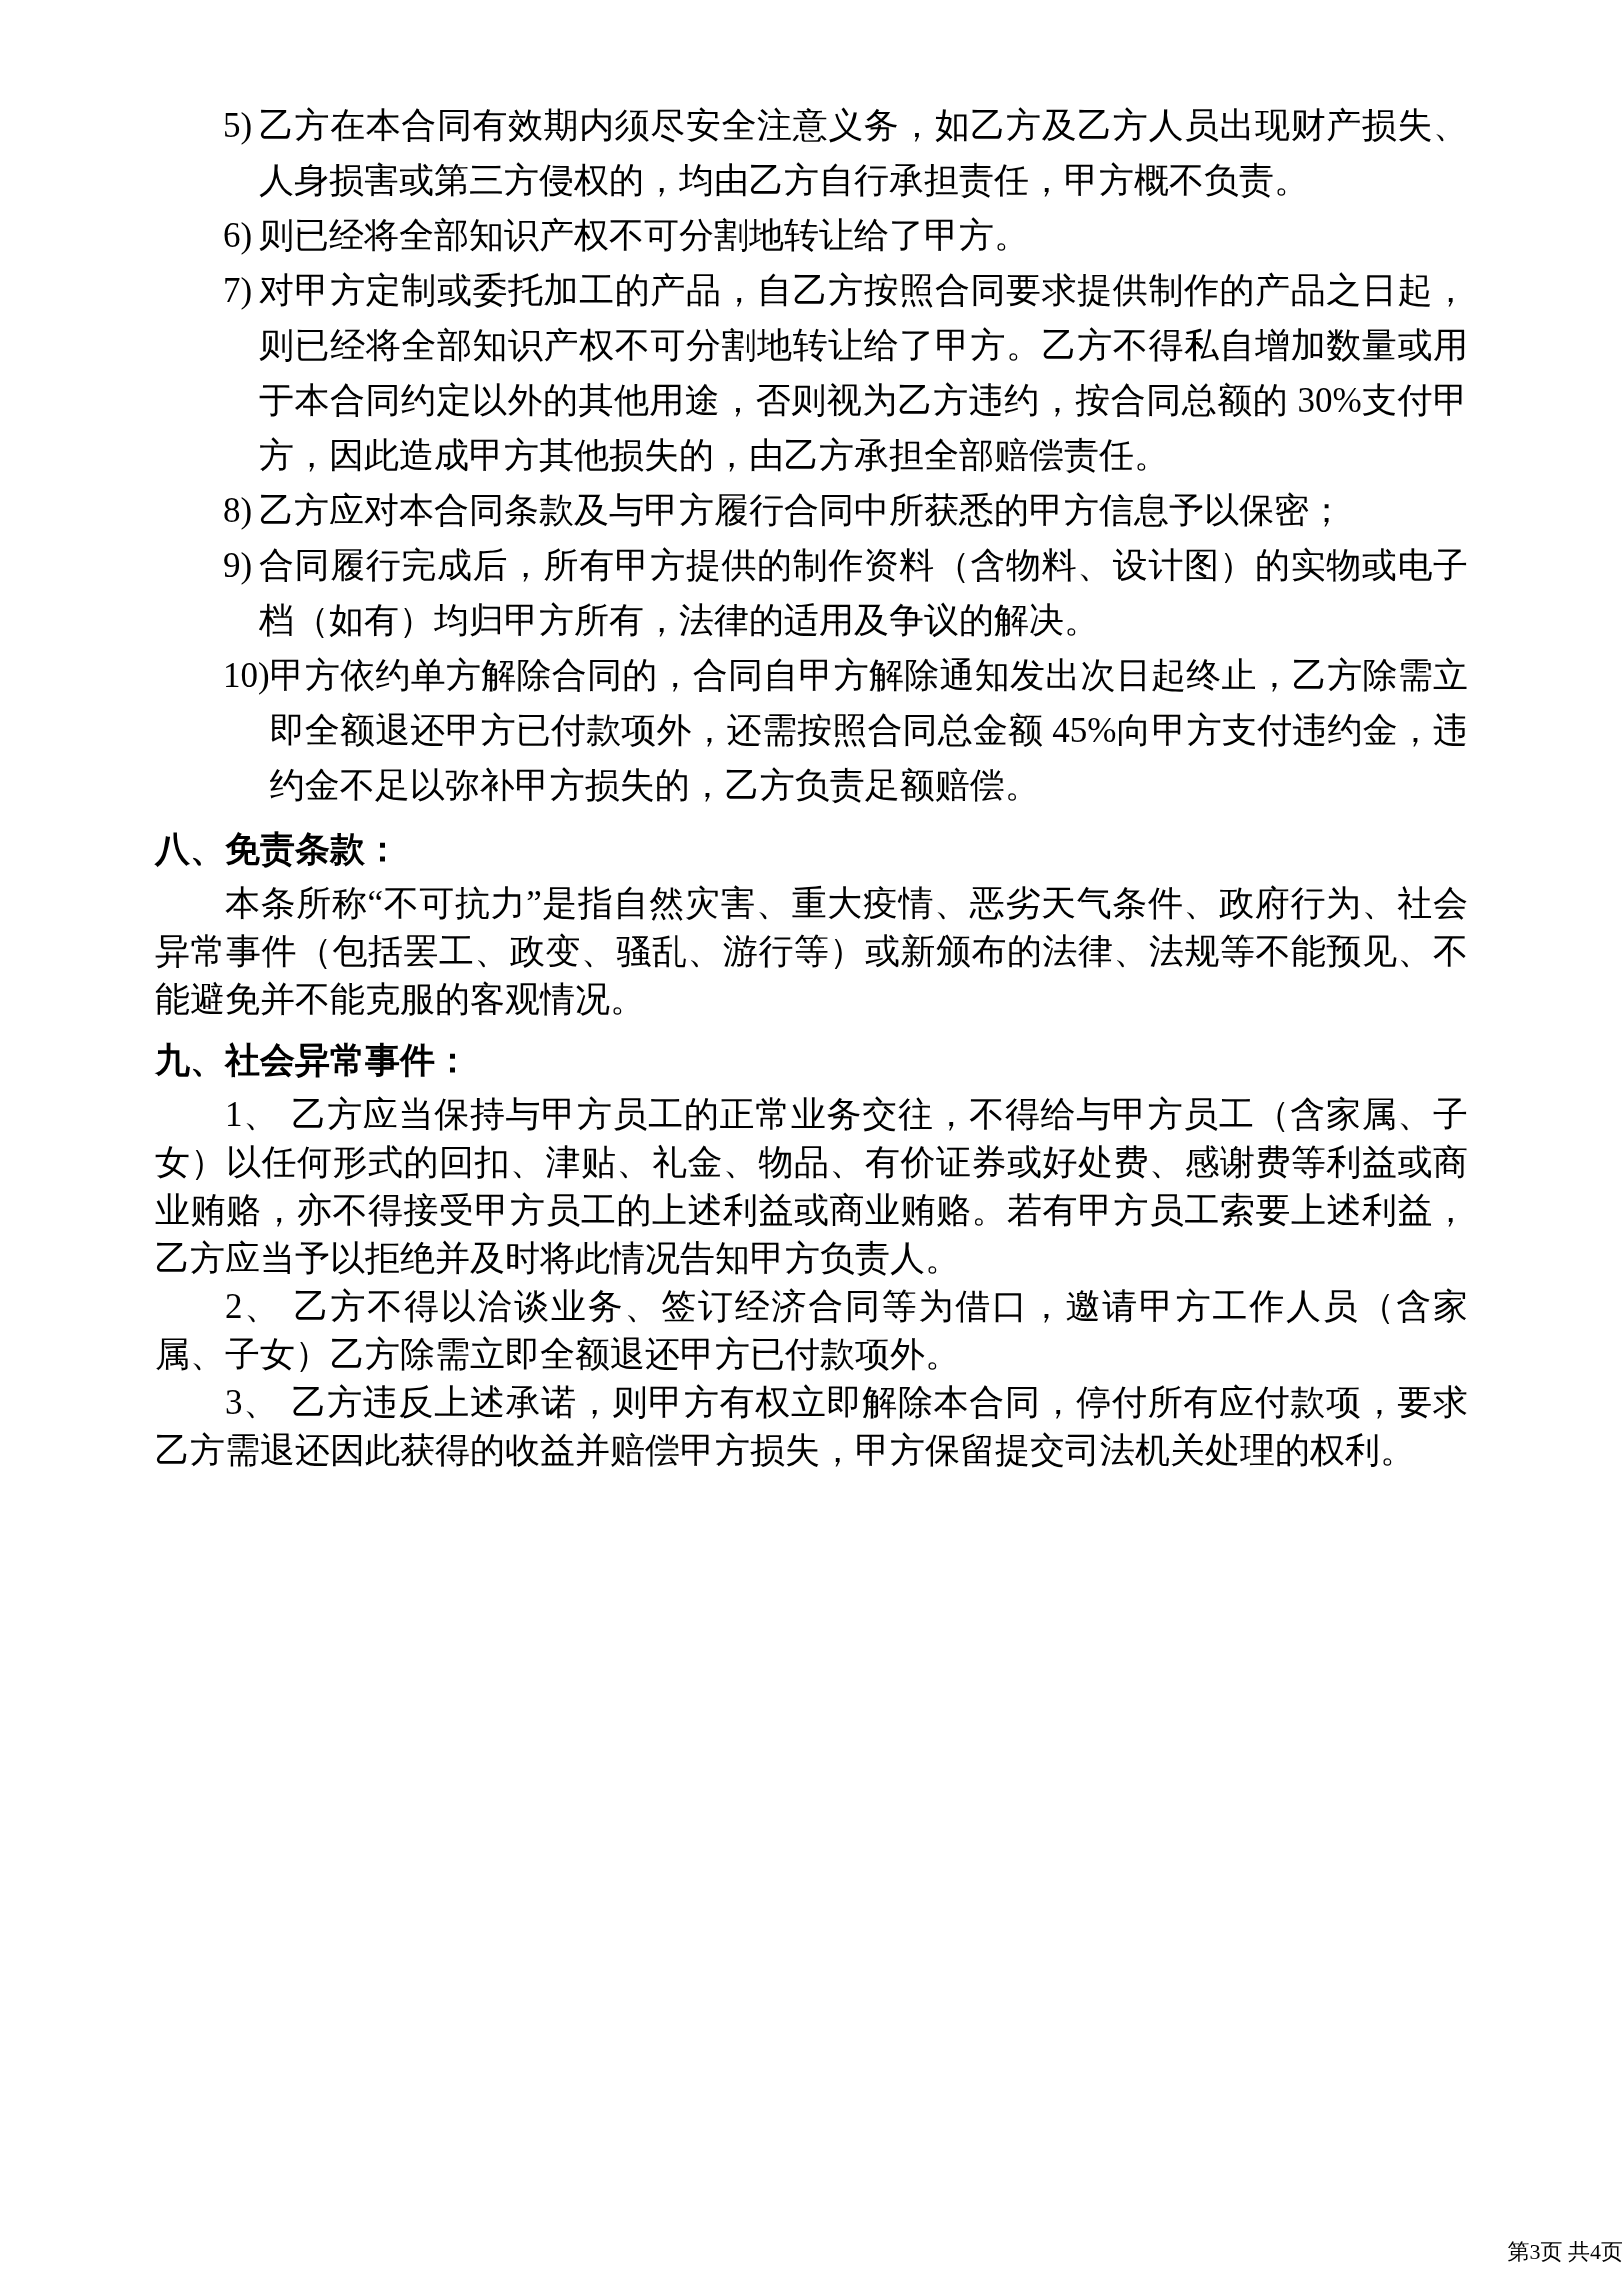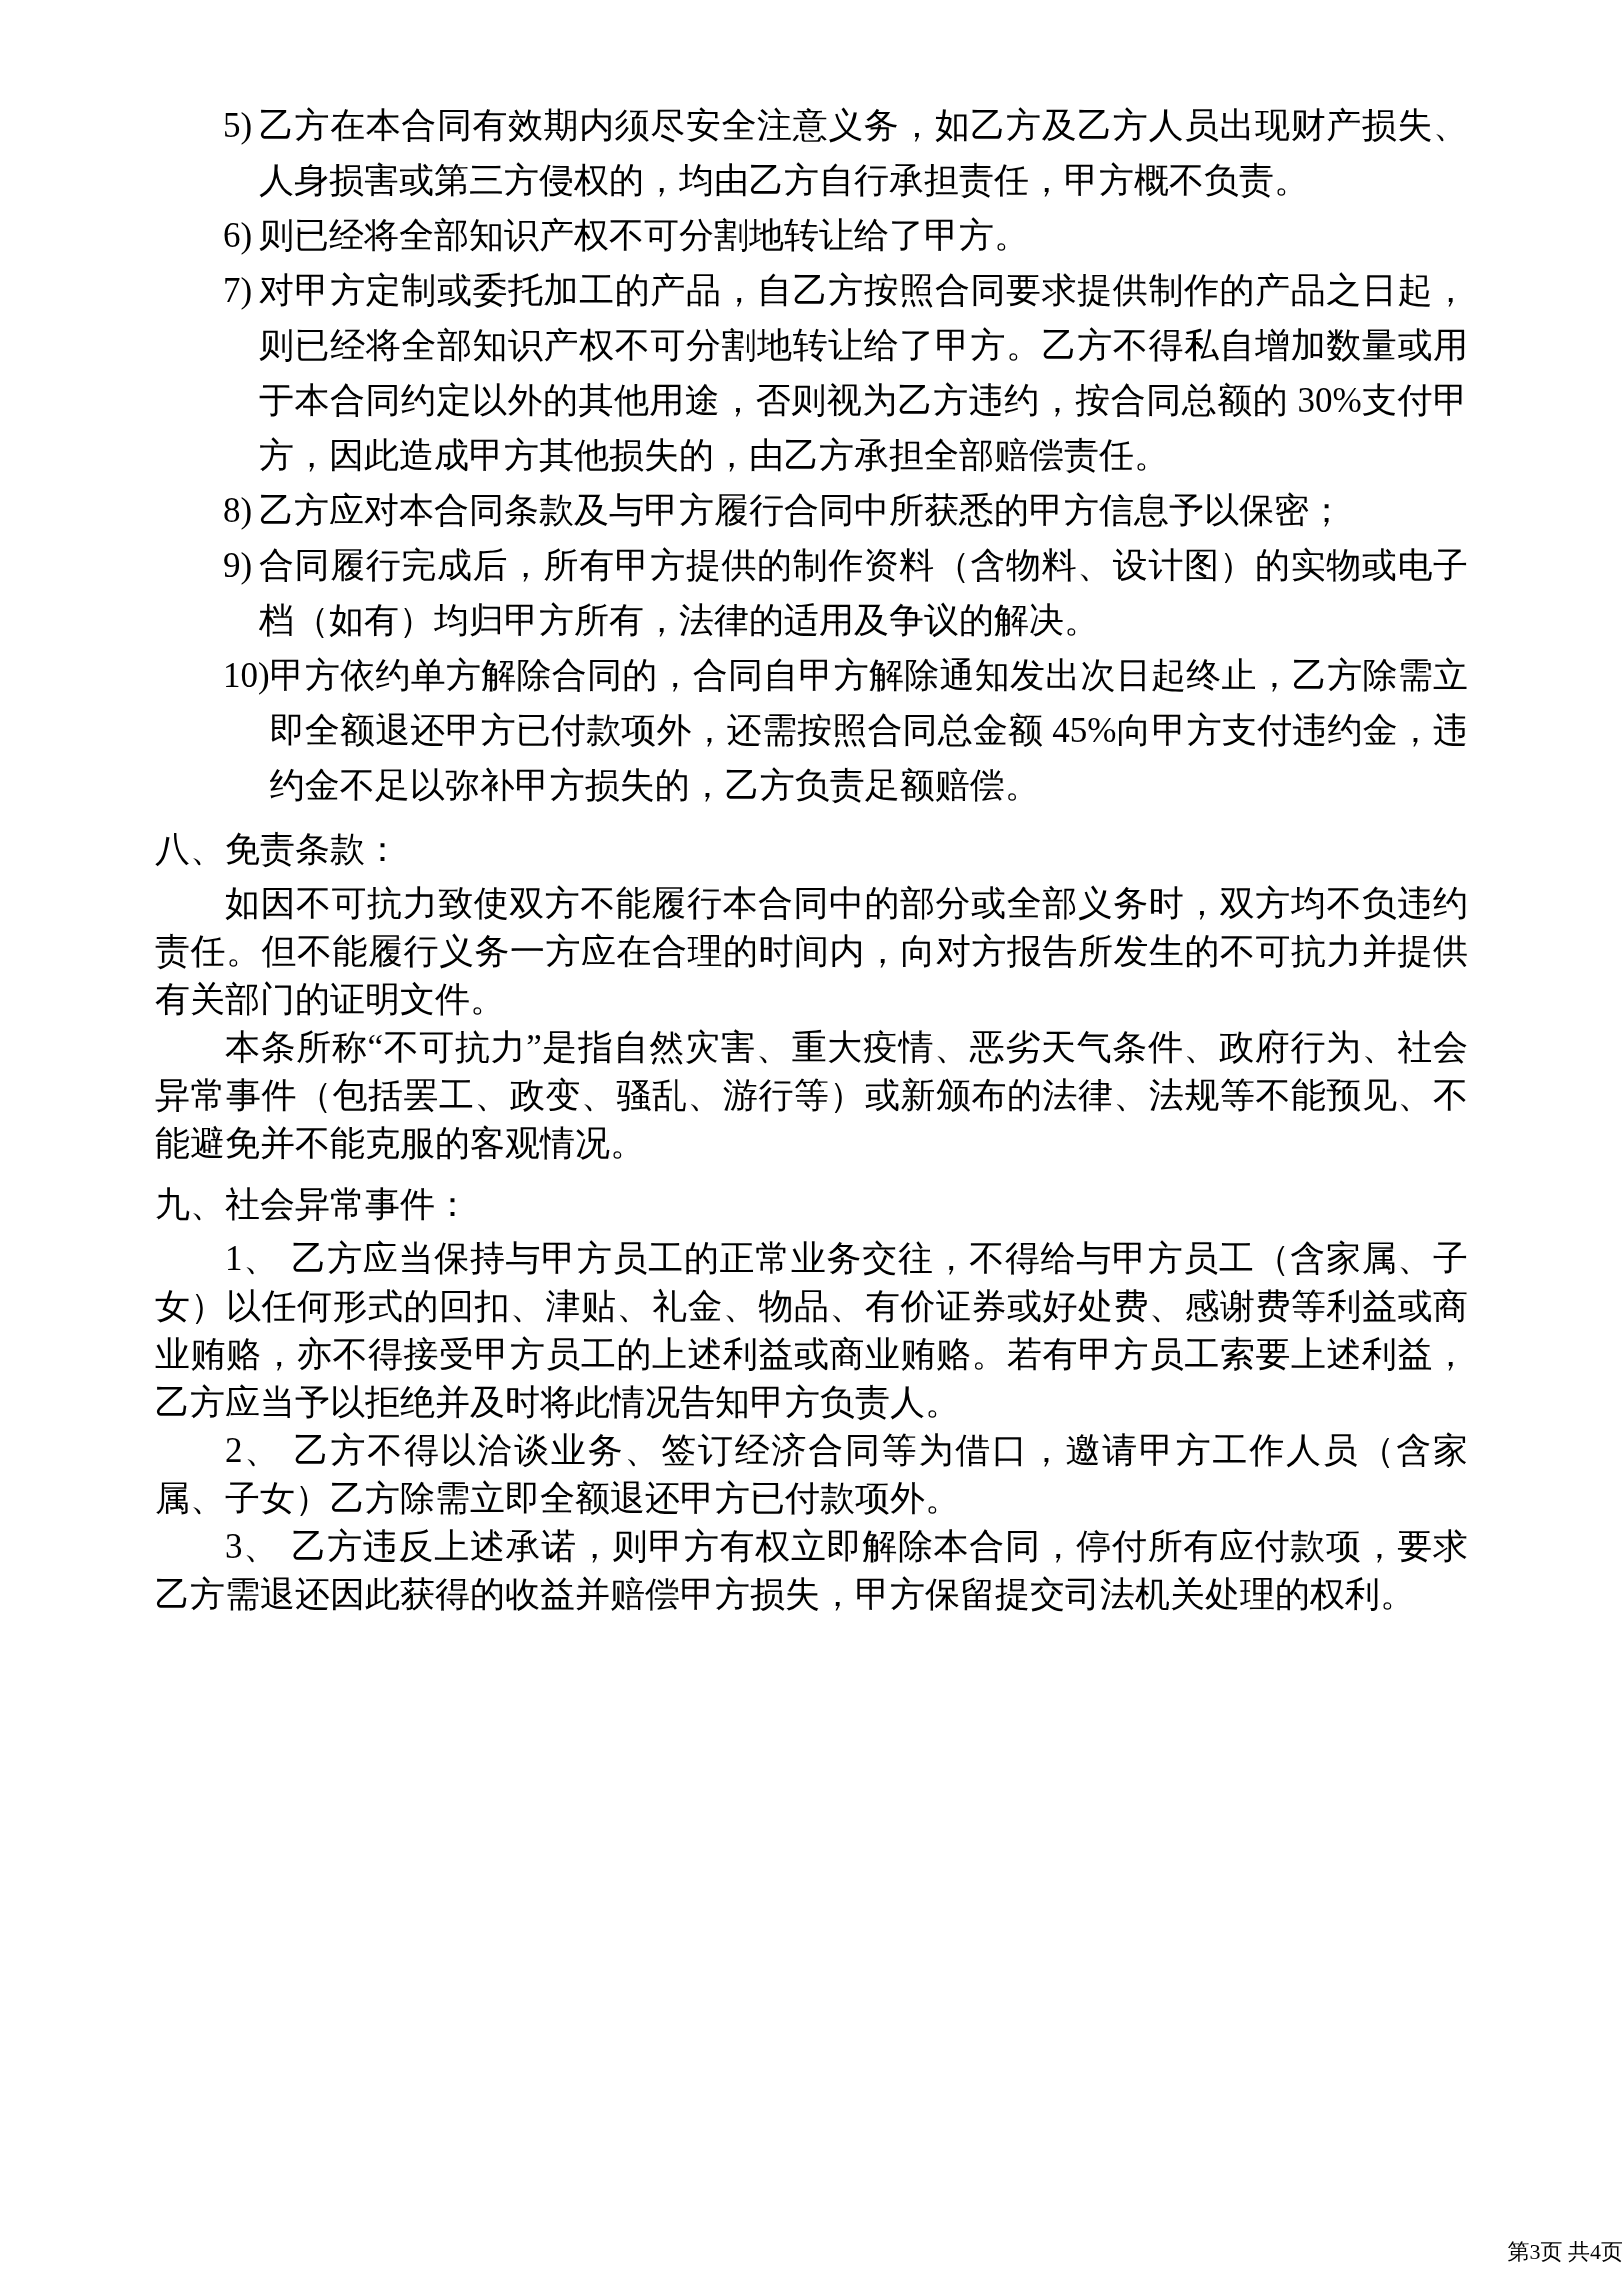--- a/index.html
+++ b/index.html
@@ -26,21 +26,21 @@
   .clause-num {
     flex: 0 0 auto;
     min-width: 36px;
   }
   .clause-text {
     flex: 1;
     text-align: justify;
   }
   .section-heading {
     font-size: 35px;
-    font-weight: normal;
+    font-weight: bold;
     line-height: 56px;
     margin: 9px 0 1.8px 0;
   }
   .para {
     font-size: 35px;
     line-height: 48px;
     text-align: justify;
     text-indent: 2em;
     margin: 0;
   }
@@ -83,21 +83,20 @@
       <span class="clause-text">合同履行完成后，所有甲方提供的制作资料（含物料、设计图）的实物或电子档（如有）均归甲方所有，法律的适用及争议的解决。</span>
     </div>
     <div class="clause-item">
       <span class="clause-num">10)</span>
       <span class="clause-text">甲方依约单方解除合同的，合同自甲方解除通知发出次日起终止，乙方除需立即全额退还甲方已付款项外，还需按照合同总金额 45%向甲方支付违约金，违约金不足以弥补甲方损失的，乙方负责足额赔偿。</span>
     </div>
   </div>
 
   <section>
     <h2 class="section-heading">八、免责条款：</h2>
-    <p class="para">如因不可抗力致使双方不能履行本合同中的部分或全部义务时，双方均不负违约责任。但不能履行义务一方应在合理的时间内，向对方报告所发生的不可抗力并提供有关部门的证明文件。</p>
     <p class="para">本条所称“不可抗力”是指自然灾害、重大疫情、恶劣天气条件、政府行为、社会异常事件（包括罢工、政变、骚乱、游行等）或新颁布的法律、法规等不能预见、不能避免并不能克服的客观情况。</p>
   </section>
 
   <section>
     <h2 class="section-heading">九、社会异常事件：</h2>
     <p class="para sub-clause">
       <span class="cnum">1、</span><span>乙方应当保持与甲方员工的正常业务交往，不得给与甲方员工（含家属、子女）以任何形式的回扣、津贴、礼金、物品、有价证券或好处费、感谢费等利益或商业贿赂，亦不得接受甲方员工的上述利益或商业贿赂。若有甲方员工索要上述利益，乙方应当予以拒绝并及时将此情况告知甲方负责人。</span>
     </p>
     <p class="para sub-clause">
       <span class="cnum">2、</span><span>乙方不得以洽谈业务、签订经济合同等为借口，邀请甲方工作人员（含家属、子女）乙方除需立即全额退还甲方已付款项外。</span>

